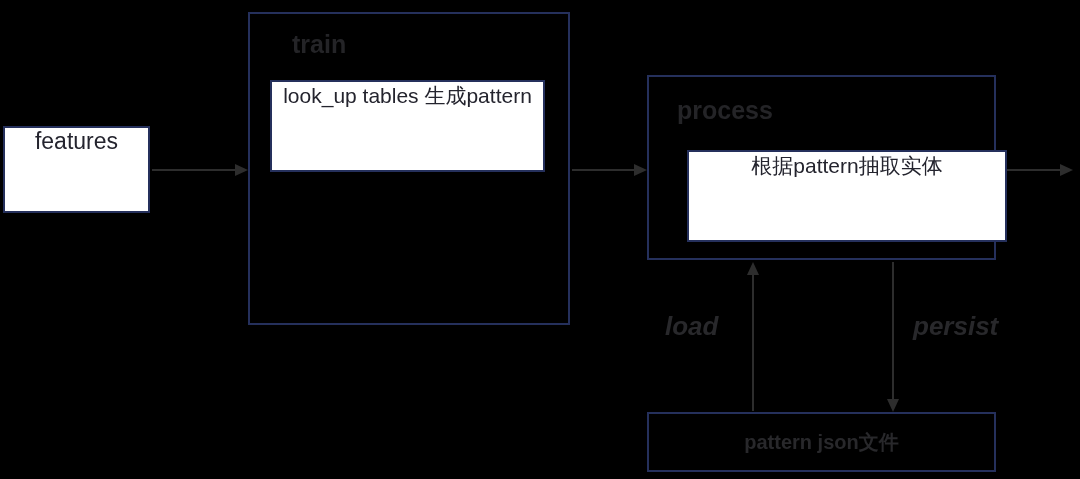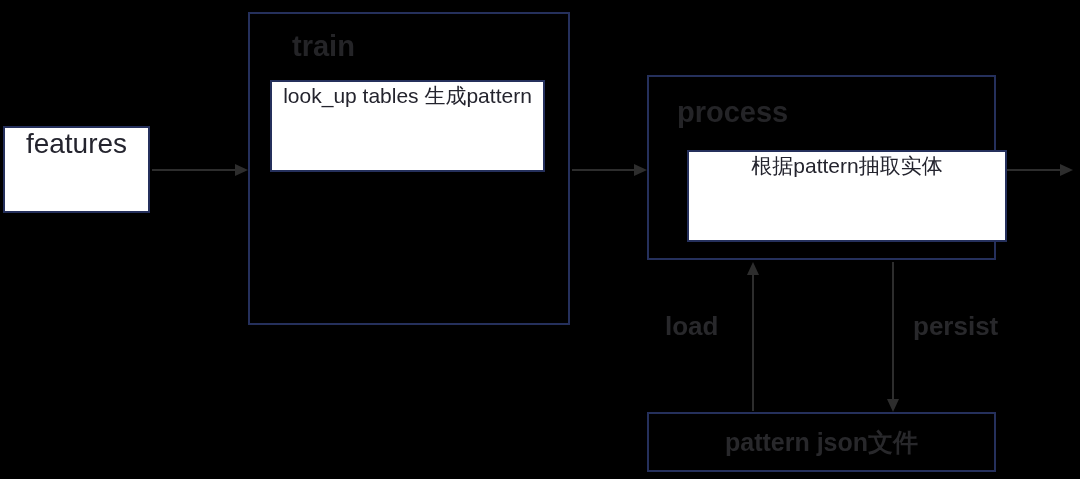--- a/index.html
+++ b/index.html
@@ -25,21 +25,21 @@
     color: #24242e;
     display: flex;
     justify-content: center;
     text-align: center;
   }
   .box.dark {
     background: #000000;
   }
   .node-features {
     left: 3px; top: 126px; width: 147px; height: 87px;
-    font-size: 28px;
+    font-size: 23px;
   }
   .group-train {
     left: 248px; top: 12px; width: 322px; height: 313px;
   }
   .node-train-item-1 {
     left: 270px; top: 80px; width: 275px; height: 92px;
     font-size: 21px;
   }
   .node-train-item-2 {
     left: 270px; top: 209px; width: 275px; height: 88px;
@@ -55,36 +55,37 @@
   .node-pattern-file {
     left: 647px; top: 412px; width: 349px; height: 60px;
     display: flex;
     align-items: center;
     justify-content: center;
   }
   .group-label {
     position: absolute;
     color: #242427;
     font-weight: bold;
-    font-size: 29px;
+    font-size: 25px;
     white-space: nowrap;
   }
   .label-train   { left: 292px; top: 30px; }
   .label-process { left: 677px; top: 96px; }
   .label-pattern-file {
     color: #28282b;
     font-weight: bold;
-    font-size: 25px;
+    font-size: 20px;
   }
   .edge-label {
     position: absolute;
     color: #28282b;
     font-weight: bold;
     font-size: 26px;
     white-space: nowrap;
+    font-style: italic;
   }
   .label-load    { left: 665px; top: 311px; }
   .label-persist { left: 913px; top: 311px; }
   .arrow-layer {
     position: absolute;
     left: 0; top: 0;
     width: 1080px;
     height: 479px;
   }
   .arrow-layer line    { stroke: #2d2d2d; stroke-width: 2; }

